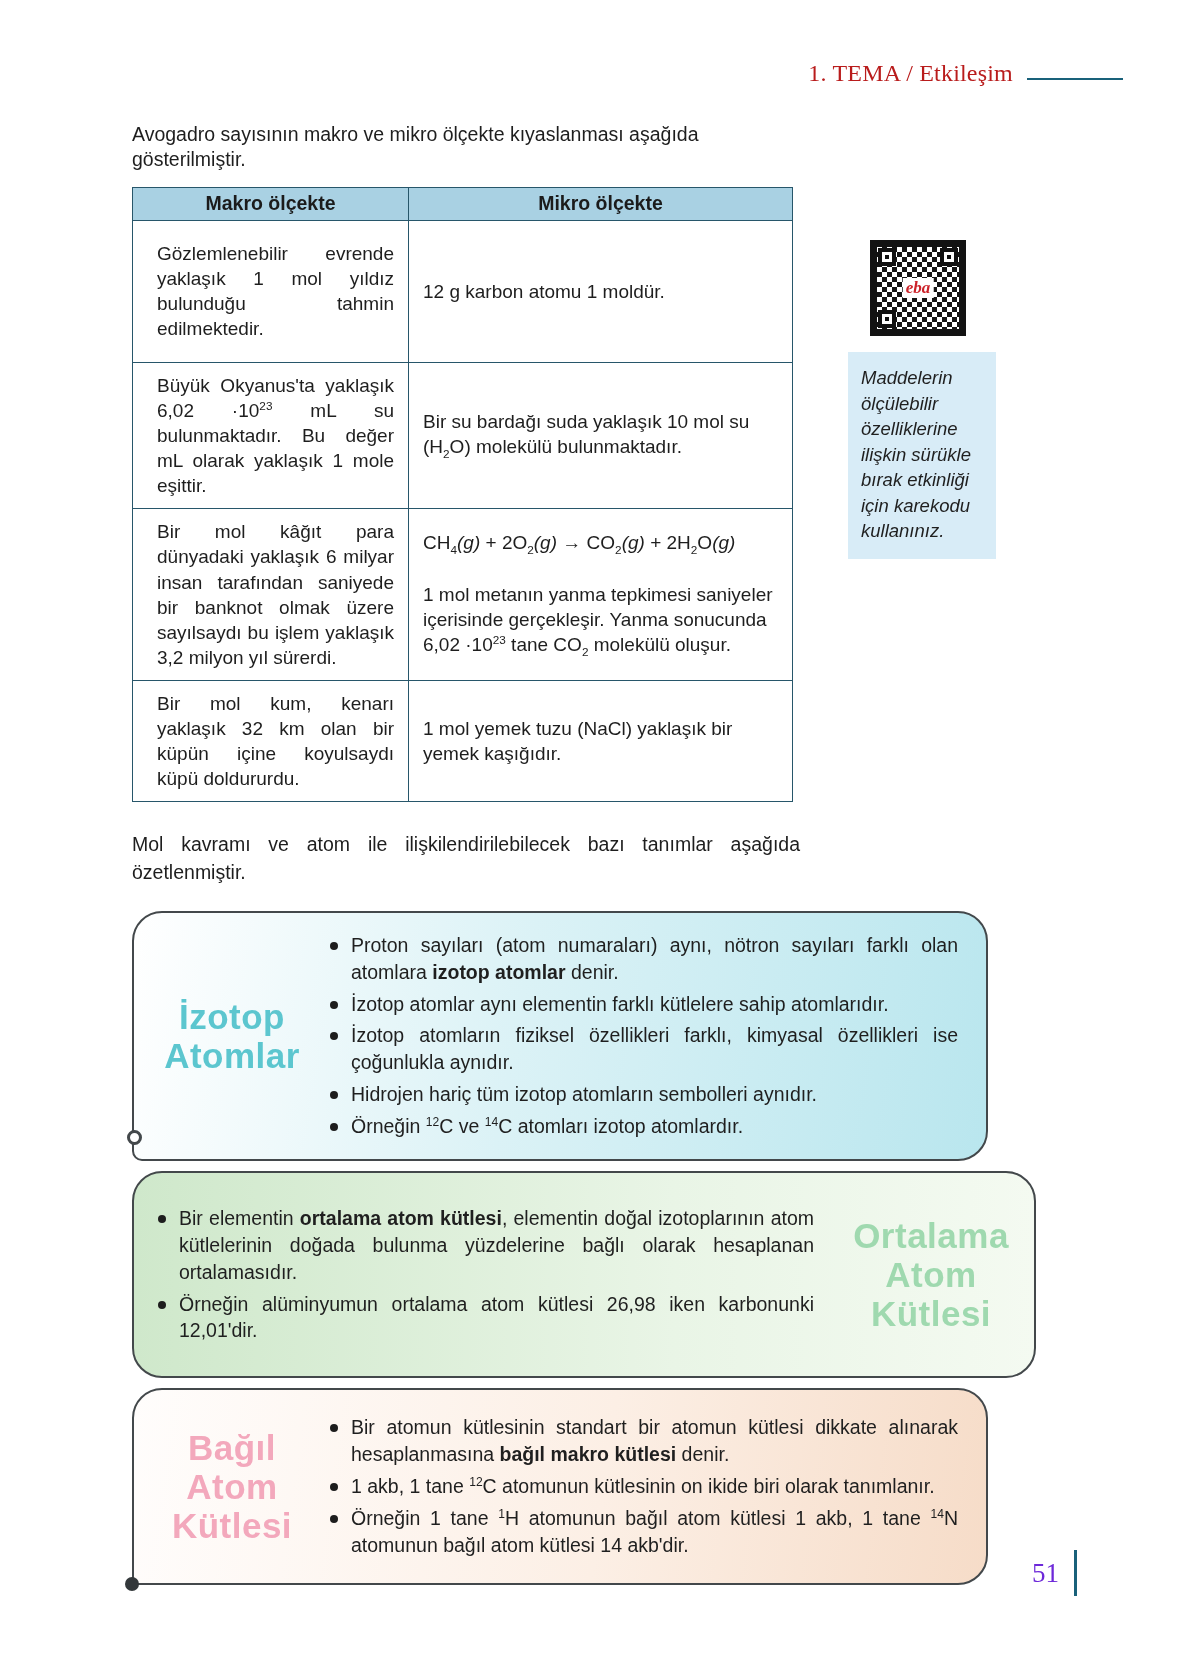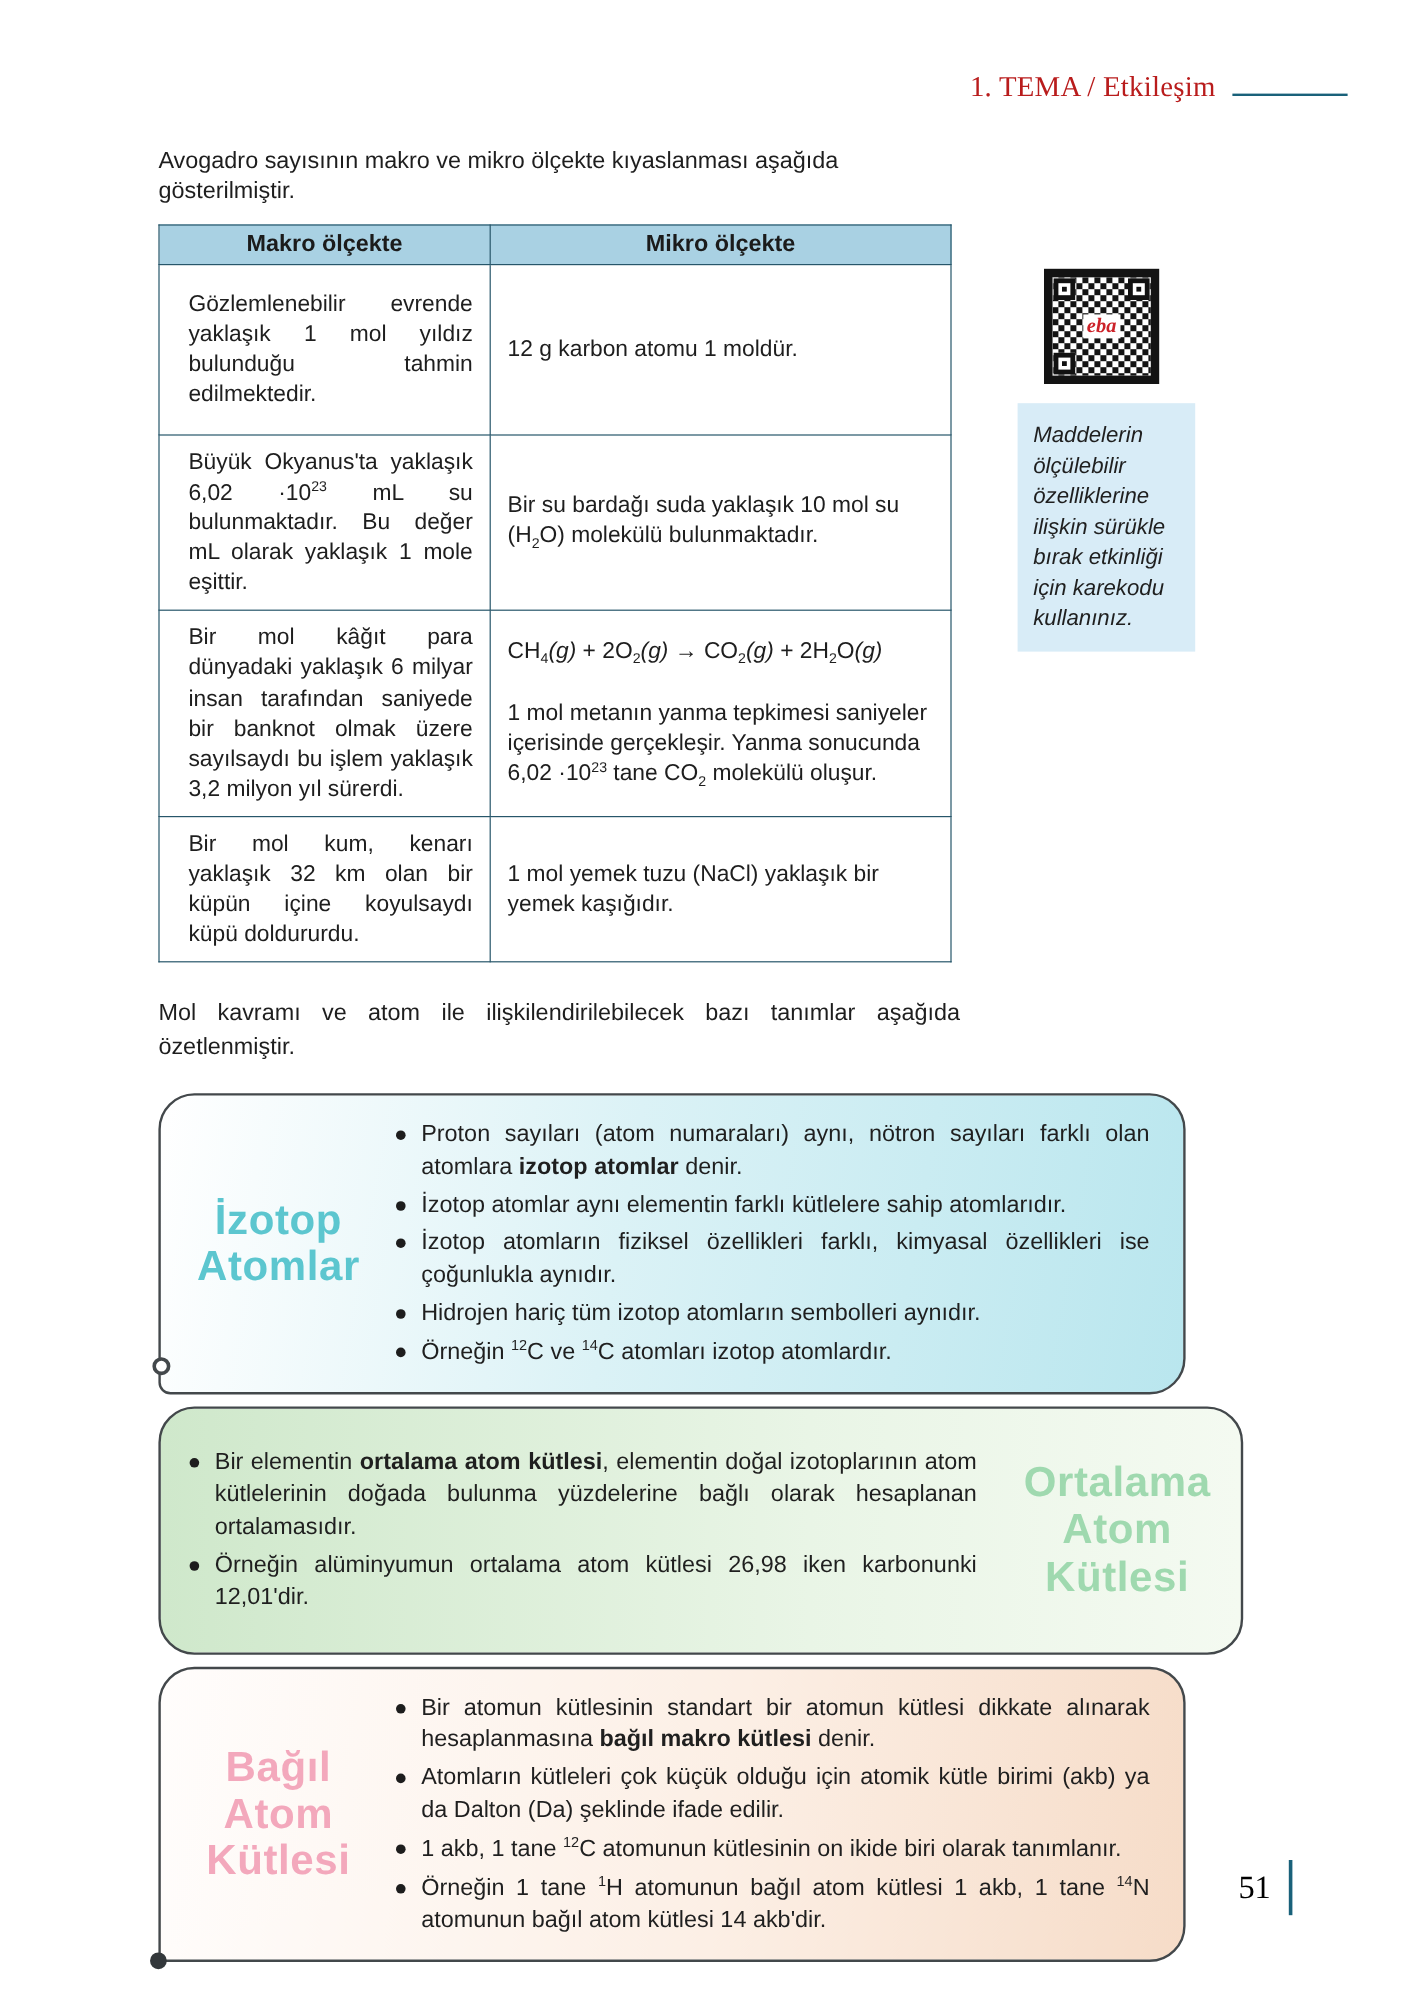--- a/index.html
+++ b/index.html
@@ -24,21 +24,21 @@
   table.cmp col.c1{width:276px;} table.cmp col.c2{width:384px;}
   table.cmp th, table.cmp td{border:1.6px solid #27566a;}
   table.cmp th{background:#a9d1e3;font-size:19.5px;font-weight:bold;color:#1b1b1b;padding:4px 2px;height:24px;}
   table.cmp td{font-size:19px;line-height:1.32;vertical-align:middle;color:#1e1e1e;}
   td.mk{ text-align:justify;padding:10px 14px 10px 24px;margin-left:43px;}
   td.mi{ text-align:left;  padding:10px 10px 10px 14px;}
   tr.r1{height:142px;} tr.r2{height:124px;} tr.r3{height:146px;} tr.r4{height:106px;}
   sup{font-size:.62em;} sub{font-size:.62em;}
 
   
-  .rail{position:absolute;left:848px;top:224px;width:148px;}
+  .rail{position:absolute;left:848px;top:240px;width:148px;}
   .qr{position:relative;width:82px;height:82px;margin-left:22px;border:7px solid #131313;
       background:repeating-conic-gradient(#141414 0% 25%, #ffffff 0% 50%) 0 0/10px 10px;}
   .qr .f{position:absolute;width:18px;height:18px;border:4px solid #111;background:#fff;box-sizing:border-box;}
   .qr .f::after{content:"";position:absolute;left:3px;top:3px;width:4px;height:4px;background:#111;}
   .f.tl{left:1px;top:1px;} .f.tr{right:1px;top:1px;} .f.bl{left:1px;bottom:1px;}
   .qr .eba{position:absolute;left:50%;top:50%;transform:translate(-50%,-50%);
       background:#fff;padding:0 3px;font-family:"Liberation Serif", serif;
       font-style:italic;font-weight:bold;font-size:17px;color:#cc2229;}
   .qr-caption{margin-top:16px;background:#d8ecf7;width:148px;box-sizing:border-box;
       padding:13px 10px 15px 13px;font-style:italic;font-size:18.5px;line-height:1.38;color:#1f1f1f;}
@@ -69,21 +69,21 @@
 
   .box.bagil{margin-top:10px;width:856px;min-height:197px;
       background:linear-gradient(98deg,#fffdfc 0%,#fcefe5 55%,#f6dcc8 100%);
       border-radius:30px 30px 30px 6px;}
   .bagil .box-title{width:196px;color:#f3a8bc;}
   .bagil .bullets{padding-right:28px;}
   .anchor-dot{position:absolute;left:-9px;bottom:-8px;width:14px;height:14px;border-radius:50%;background:#33383b;}
 
   
   .pagefoot{position:absolute;top:1550px;left:1032px;display:flex;align-items:center;gap:15px;}
-  .pnum{font-family:"Liberation Serif", serif;font-size:27px;color:#000000;}
+  .pnum{font-family:"Liberation Serif", serif;font-size:27px;color:#6d28d9;}
   .pbar{display:inline-block;width:2.5px;height:46px;background:#19617a;}
 </style>
 </head>
 <body>
 
 <div class="page">
 
   <header class="page-header">
     <span class="tema">1. TEMA / Etkileşim</span>
     <span class="header-rule"></span>
@@ -169,24 +169,20 @@
 
     <section class="box bagil">
       <div class="box-title">Bağıl<br>Atom<br>Kütlesi</div>
       <div class="bullets">
         <div class="bullet">
             <span class="dot"></span>
             <div class="btext">Bir atomun kütlesinin standart bir atomun kütlesi dikkate alınarak hesaplanmasına <b>bağıl makro kütlesi</b> denir.</div>
           </div>
         <div class="bullet">
             <span class="dot"></span>
-            <div class="btext">Atomların kütleleri çok küçük olduğu için atomik kütle birimi (akb) ya da Dalton (Da) şeklinde ifade edilir.</div>
-          </div>
-        <div class="bullet">
-            <span class="dot"></span>
             <div class="btext">1 akb, 1 tane <sup>12</sup>C atomunun kütlesinin on ikide biri olarak tanımlanır.</div>
           </div>
         <div class="bullet">
             <span class="dot"></span>
             <div class="btext">Örneğin 1 tane <sup>1</sup>H atomunun bağıl atom kütlesi 1 akb, 1 tane <sup>14</sup>N atomunun bağıl atom kütlesi 14 akb'dir.</div>
           </div>
       </div>
       <span class="anchor-dot"></span>
     </section>
 

